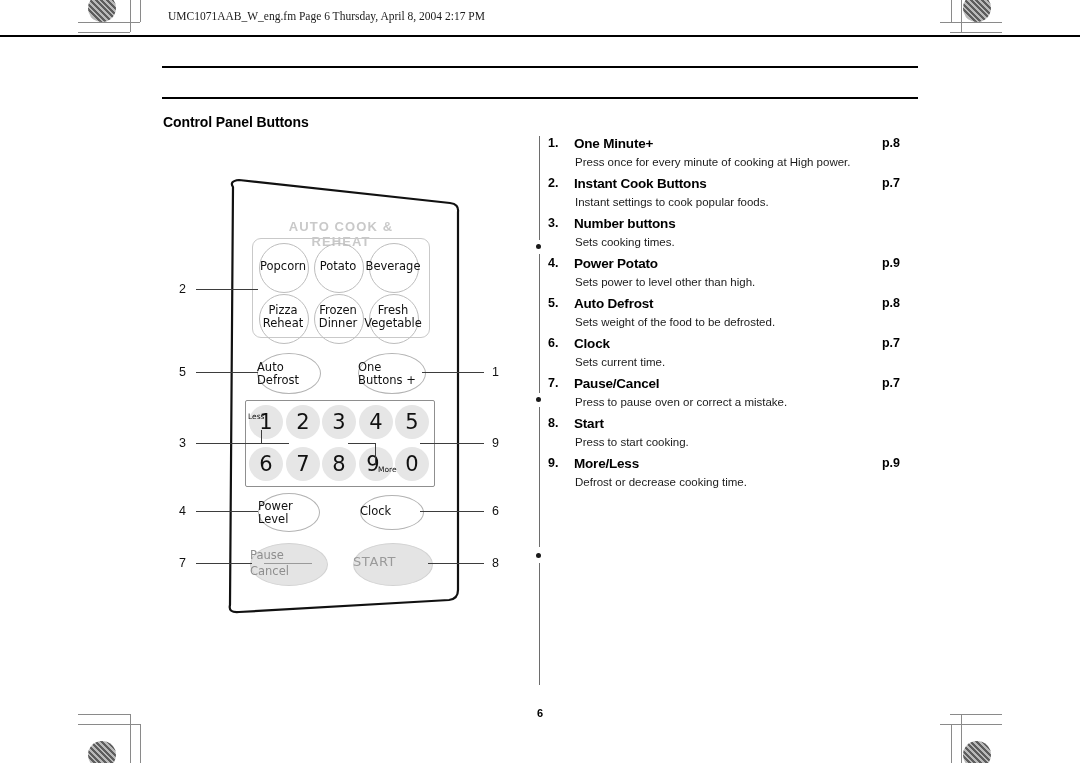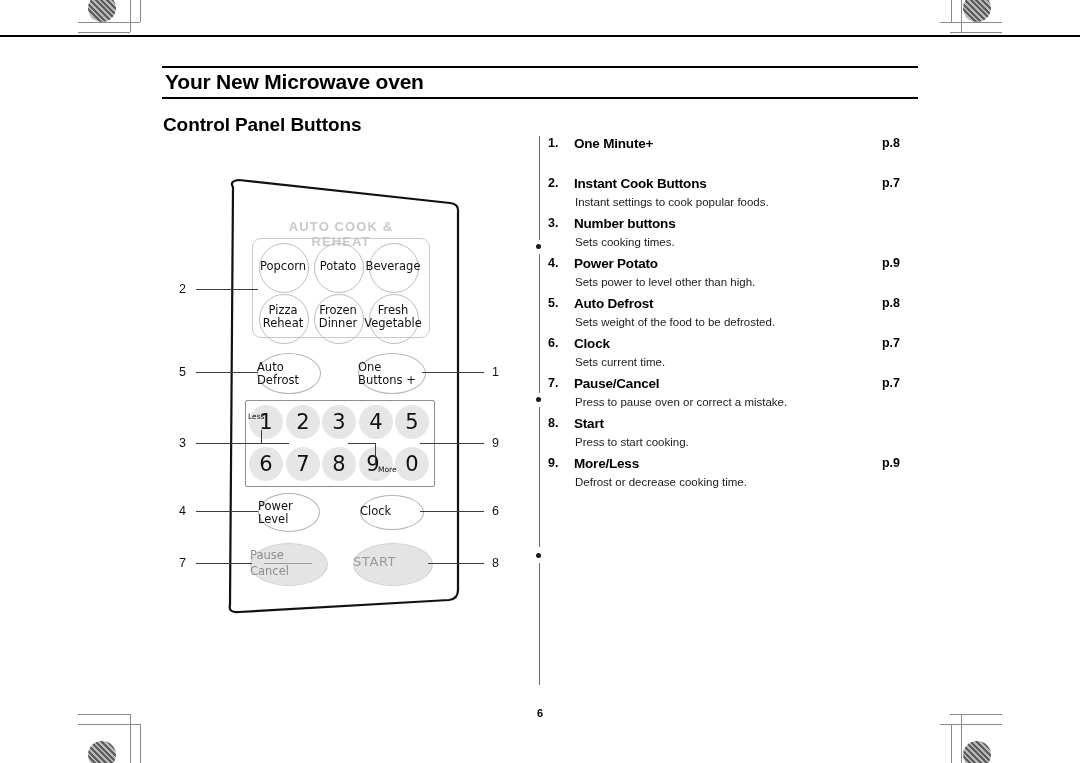--- a/index.html
+++ b/index.html
@@ -25,21 +25,21 @@
 
   .title{
     position:absolute;left:165px;top:70px;
     font-size:21px;font-weight:bold;letter-spacing:-0.2px;
   }
   .rule-top{position:absolute;left:162px;top:66px;width:756px;height:2px;background:#000;}
   .rule-bot{position:absolute;left:162px;top:97px;width:756px;height:2px;background:#000;}
 
   .subtitle{
     position:absolute;left:163px;top:114px;
-    font-size:19px;font-weight:bold;letter-spacing:-0.1px;
+    font-size:14px;font-weight:bold;letter-spacing:-0.1px;
   }
 
   
   .divider-seg{position:absolute;left:539px;width:1px;background:#6d6d6d;}
   .divider-dot{position:absolute;left:536px;width:5px;height:5px;border-radius:50%;background:#1a1a1a;}
 
   
   .list{position:absolute;left:548px;top:136px;width:372px;}
   .li{position:relative;margin-bottom:1px;}
   .li .num{position:absolute;left:0;top:0;font-size:12.5px;font-weight:bold;width:20px;}
@@ -126,41 +126,42 @@
   <div class="trim" style="left:130px;top:714px;width:1px;height:50px;"></div>
 
   <div class="cornerblob hatch" style="left:963px;top:741px;"></div>
   <div class="trim" style="left:940px;top:724px;width:62px;height:1px;"></div>
   <div class="trim" style="left:951px;top:724px;width:1px;height:40px;"></div>
   <div class="trim" style="left:950px;top:714px;width:52px;height:1px;"></div>
   <div class="trim" style="left:961px;top:714px;width:1px;height:50px;"></div>
 
   <div class="regmark" style="left:527px;top:736px;"></div>
 
+  <div class="fileinfo">UMC1071AAB_W_eng.fm  Page 6  Thursday, April 8, 2004  2:17 PM</div>
   <div class="topbar"></div>
 
   <div class="rule-top"></div>
-  <div class="title">Your New Microwave oven</div>
   <div class="rule-bot"></div>
   <div class="subtitle">Control Panel Buttons</div>
 
   <div class="divider-seg" style="top:136px;height:104px;"></div>
   <div class="divider-dot" style="top:244px;"></div>
   <div class="divider-seg" style="top:254px;height:139px;"></div>
   <div class="divider-dot" style="top:397px;"></div>
   <div class="divider-seg" style="top:407px;height:140px;"></div>
   <div class="divider-dot" style="top:553px;"></div>
   <div class="divider-seg" style="top:563px;height:122px;"></div>
 
   <div class="list">
 
     <div class="li">
       <span class="num">1.</span>
       <span class="lbl">One Minute+</span>
       <span class="pg">p.8</span>
+      <span class="desc">Press once for every minute of cooking at High power.</span>
     </div>
 
     <div class="li">
       <span class="num">2.</span>
       <span class="lbl">Instant Cook Buttons</span>
       <span class="pg">p.7</span>
       <span class="desc">Instant settings to cook popular foods.</span>
     </div>
 
     <div class="li">

